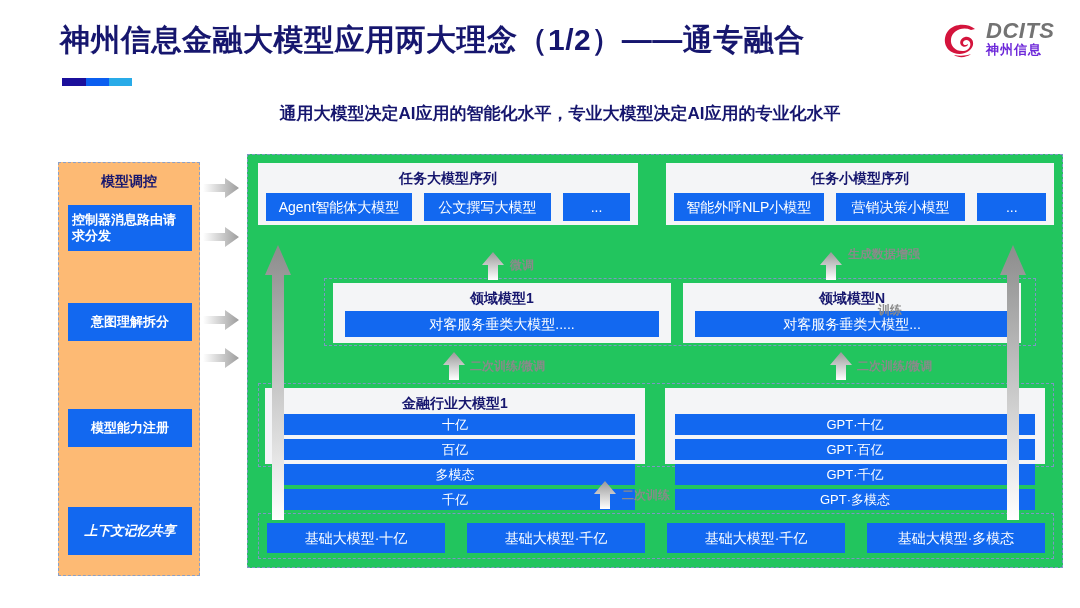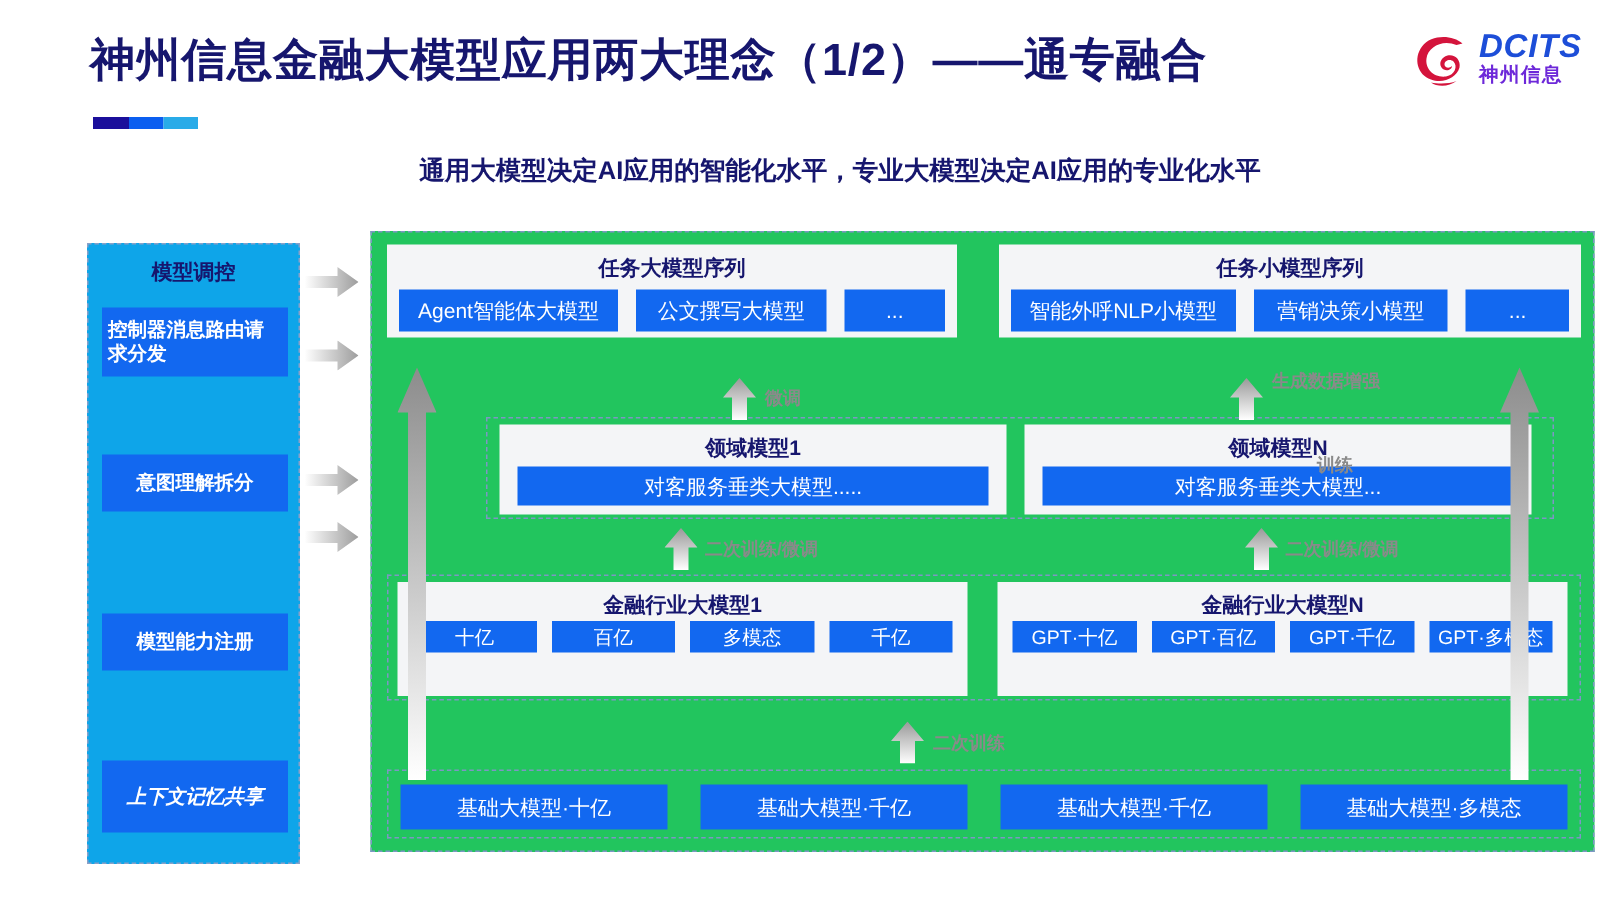--- a/index.html
+++ b/index.html
@@ -27,29 +27,29 @@
     position: absolute; left: 0; right: 0; top: 102px;
     text-align: center; font-size: 17px; font-weight: bold; color: #16166e;
     padding-left: 40px;
   }
 
   
   .logo { position: absolute; right: 18px; top: 18px; width: 120px; height: 52px; }
   .logo-mark { position: absolute; left: 0; top: 4px; width: 40px; height: 38px; }
   .logo-txt { position: absolute; left: 44px; top: 2px; }
   .logo-en {
-    font-size: 22px; font-weight: bold; color: #1d4ed8; letter-spacing: 0.5px;
+    font-size: 22px; font-weight: bold; color: #737373; letter-spacing: 0.5px;
     font-style: italic; line-height: 22px;
   }
   .logo-cn { font-size: 13px; font-weight: bold; color: #6d28d9; letter-spacing: 1px; line-height: 16px; }
 
   
   .ctrl-panel {
     position: absolute; left: 58px; top: 162px; width: 142px; height: 414px;
-    background: #0ea5e9; border: 1px dashed #8aa0c8;
+    background: #fdba74; border: 1px dashed #8aa0c8;
   }
   .ctrl-title {
     text-align: center; font-size: 14px; font-weight: bold; color: #16166e;
     margin-top: 10px;
   }
   .ctrl-btn {
     position: absolute; left: 9px; width: 124px;
     background: #1268f0; color: #fff; font-size: 13px; font-weight: bold;
     display: flex; align-items: center; justify-content: center; 
     line-height: 16px; padding: 0 4px;
@@ -94,21 +94,21 @@
   .dom-r { left: 358px; width: 338px; }
   .dom-chip { position: absolute; left: 12px; right: 12px; top: 28px; height: 26px; }
 
   
   .ind-group { left: 10px; top: 228px; width: 796px; height: 84px; }
   .ind-panel { position: absolute; top: 4px; height: 76px; background: #f4f5f7; }
   .ind-l { left: 6px;   width: 380px; }
   .ind-r { left: 406px; width: 380px; }
   .ind-grid {
     position: absolute; left: 10px; right: 10px; top: 26px;
-    display: grid; grid-template-columns: 1fr 1fr 1fr 1fr; gap: 4px 10px;
+    display: grid; grid-template-columns: 1fr; gap: 4px 10px;
   }
   .ind-grid .chip { height: 21px; font-size: 13px; }
 
   
   .base-group { left: 10px; top: 358px; width: 796px; height: 46px; }
   .base-row {
     position: absolute; left: 8px; right: 8px; top: 9px; height: 30px;
     display: flex; gap: 22px;
   }
   .base-row .chip { flex: 1; height: 30px; font-size: 14px; }
@@ -227,21 +227,20 @@
       <div class="ind-panel ind-l">
         <div class="panel-title">金融行业大模型1</div>
         <div class="ind-grid">
           <div class="chip">十亿</div>
           <div class="chip">百亿</div>
           <div class="chip">多模态</div>
           <div class="chip">千亿</div>
         </div>
       </div>
       <div class="ind-panel ind-r">
-        <div class="panel-title">金融行业大模型N</div>
         <div class="ind-grid">
           <div class="chip">GPT·十亿</div>
           <div class="chip">GPT·百亿</div>
           <div class="chip">GPT·千亿</div>
           <div class="chip">GPT·多模态</div>
         </div>
       </div>
     </div>
 
     <div class="dashbox base-group">

